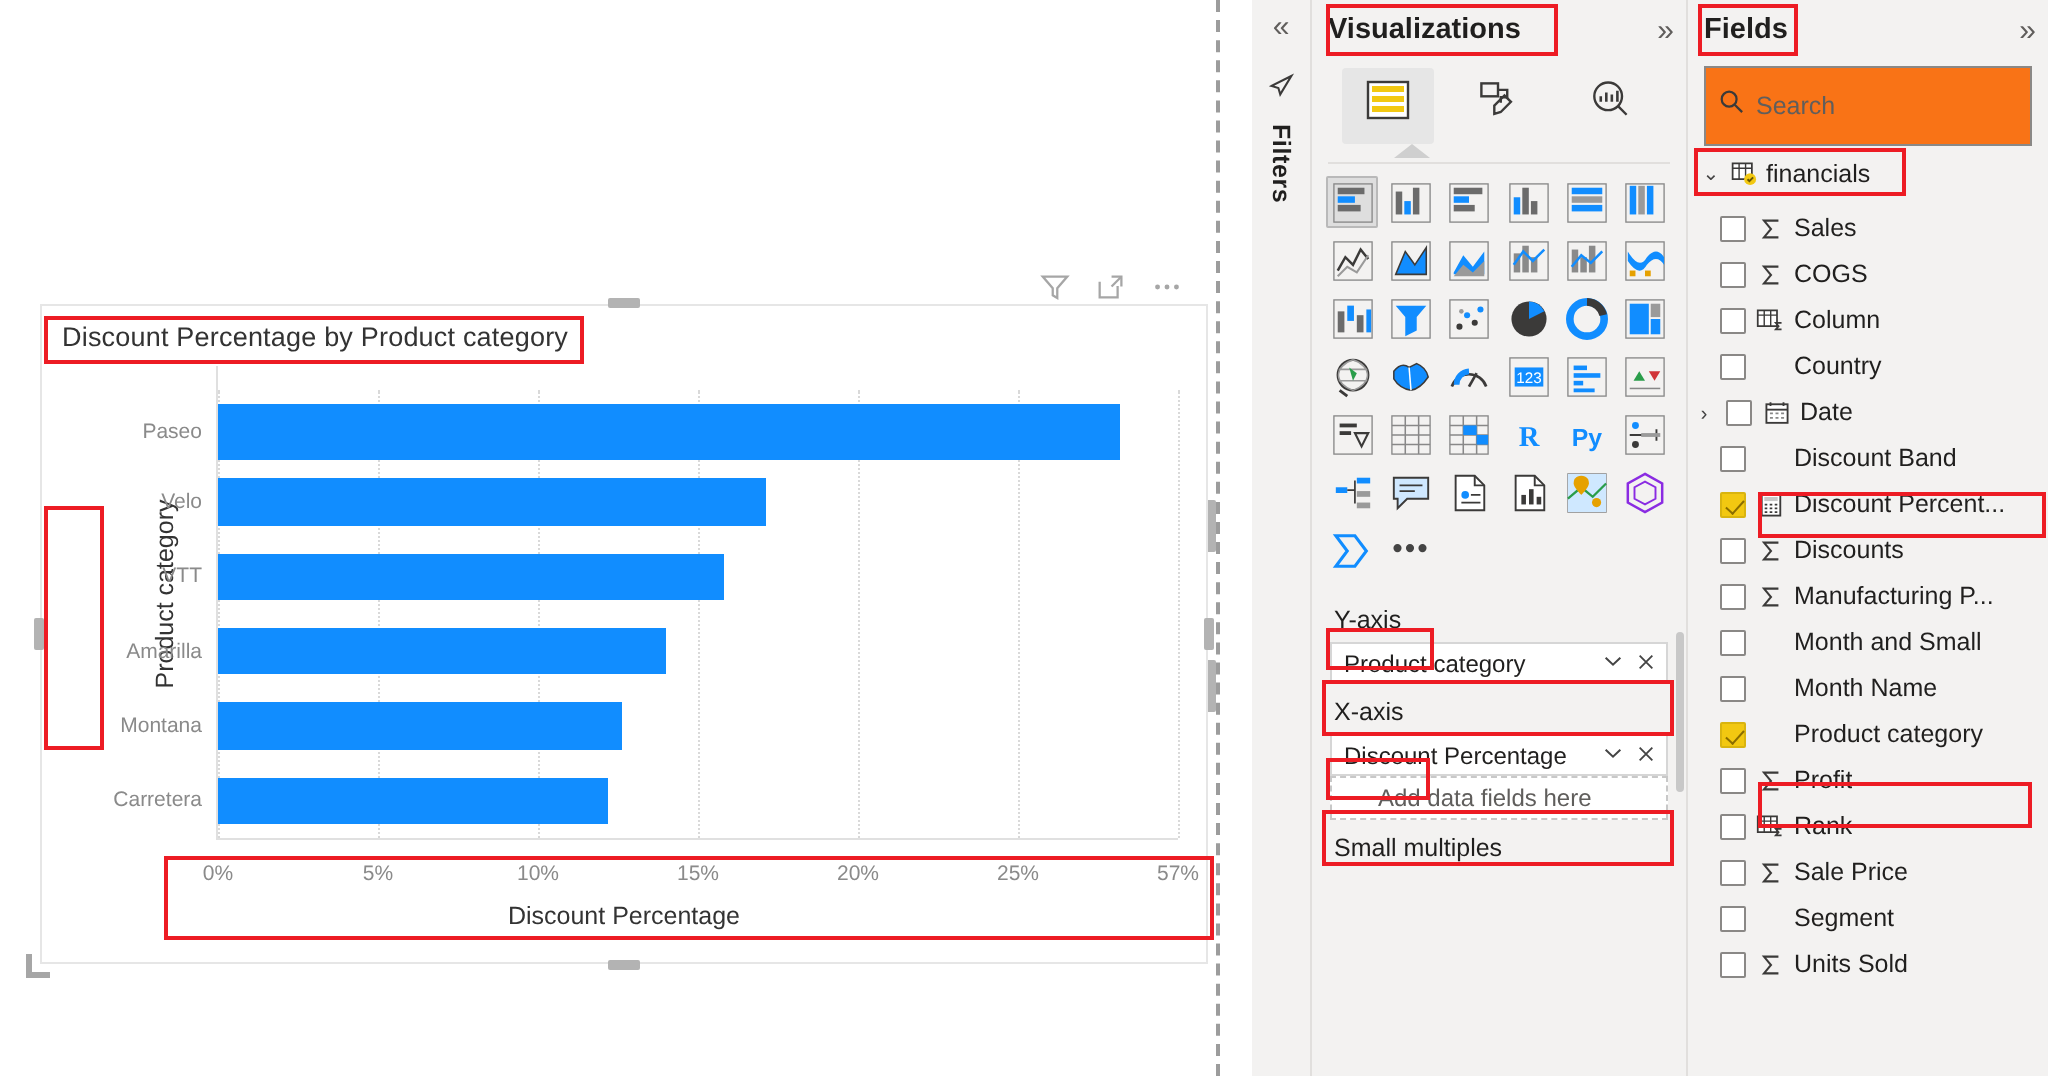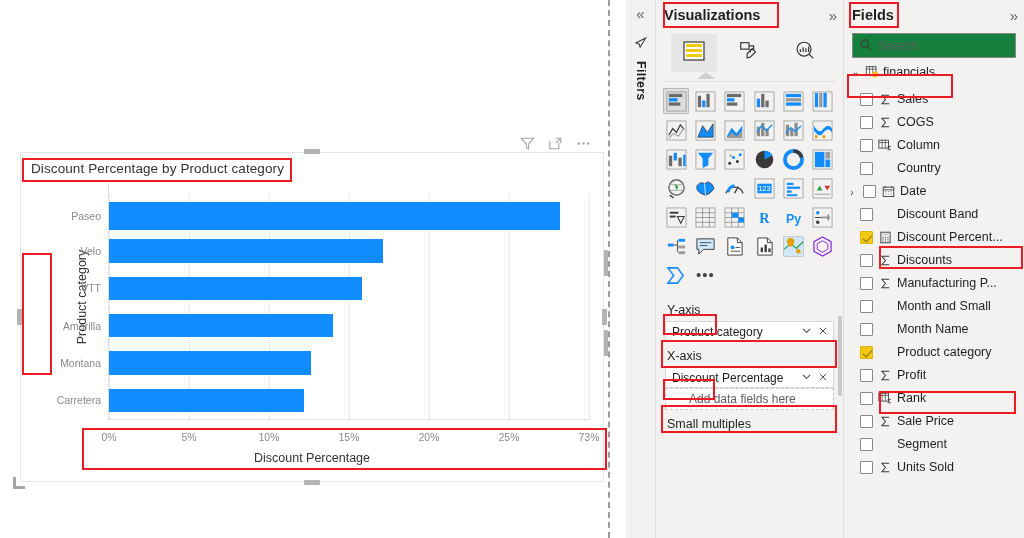--- a/index.html
+++ b/index.html
@@ -186,21 +186,21 @@
     background: #c8c8c8; border-radius: 2px;
   }
 
   
   #fields-pane {
     position: absolute; left: 844px; top: 0; width: 180px; height: 538px;
     background: #f3f2f1; overflow: hidden;
   }
   .search-wrap { padding: 3px 8px 2px 8px; }
   .search-box {
-    height: 25px; background: #15803d; border: 1px solid #8a8886;
+    height: 40px; background: #f97316; border: 1px solid #8a8886;
     display: flex; align-items: center; padding: 0 6px; gap: 6px;
   }
   .search-box input {
     border: 0; outline: 0; font-size: 12.5px; color: #201f1e;
     background: transparent; width: 100%; font-family: "Liberation Sans", sans-serif;
   }
   .search-box input::placeholder { color: #605e5c; }
   .table-row {
     display: flex; align-items: center; gap: 4px;
     padding: 4px 6px 4px 6px; font-size: 12.5px; color: #201f1e; cursor: pointer;
@@ -308,21 +308,21 @@
         </div>
 
       <div class="axis-base"></div>
       <div id="xticks">
           <div class="x-tick" style="left: 88px;">0%</div>
           <div class="x-tick" style="left: 168px;">5%</div>
           <div class="x-tick" style="left: 248px;">10%</div>
           <div class="x-tick" style="left: 328px;">15%</div>
           <div class="x-tick" style="left: 408px;">20%</div>
           <div class="x-tick" style="left: 488px;">25%</div>
-          <div class="x-tick" style="left: 568px;">73%</div>
+          <div class="x-tick" style="left: 568px;">57%</div>
         </div>
       <div class="x-title">Discount Percentage</div>
     </div>
 
     <div class="anno" style="left:22px; top:158px; width:270px; height:24px;"></div>
     <div class="anno" style="left:22px; top:253px; width:30px; height:122px;"></div>
     <div class="anno" style="left:82px; top:428px; width:525px; height:42px;"></div>
   </div>
 
   <div id="filters-rail">

